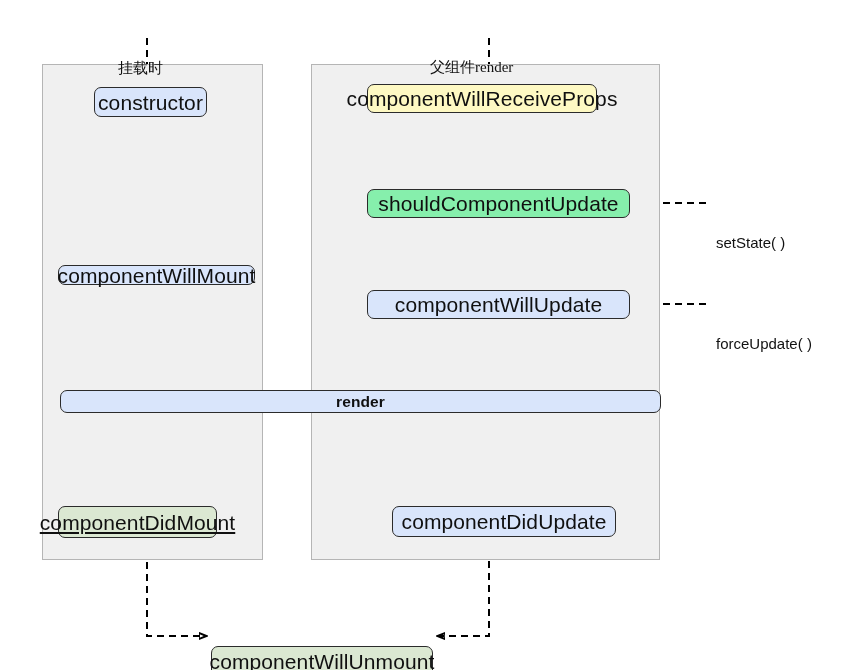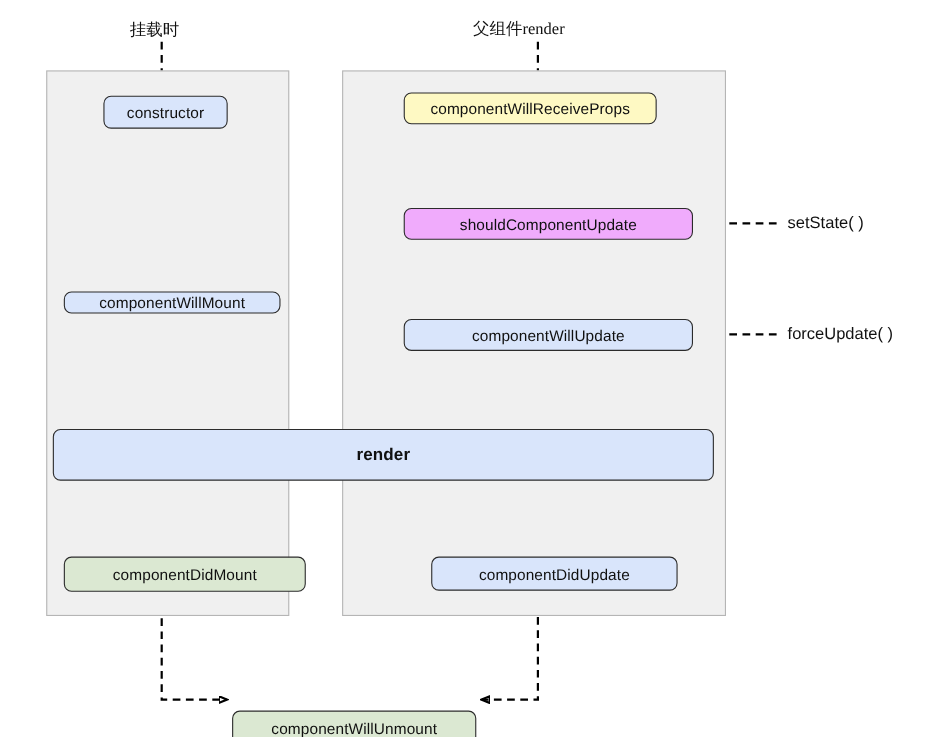--- a/index.html
+++ b/index.html
@@ -28,21 +28,21 @@
   }
   
   .node {
     position: absolute;
     box-sizing: border-box;
     border: 1.3px solid #2b2b2b;
     border-radius: 7px;
     display: flex;
     align-items: center;
     justify-content: center;
-    font-size: 14px;
+    font-size: 21px;
     color: #101010;
     letter-spacing: 0.1px;
     white-space: nowrap;
     line-height: 1;
   }
   .node.blue {
     background: #d9e5fb;
     border-color: #2c2c2c;
   }
   .node.green {
@@ -53,20 +53,21 @@
     font-weight: bold;
     font-size: 15.5px;
   }
   
   .caption {
     position: absolute;
     font-size: 15px;
     color: #111111;
     white-space: nowrap;
     line-height: 1;
+    margin-top: 40px;
   }
   
   #wires {
     position: absolute;
     left: 0;
     top: 0;
     width: 841px;
     height: 670px;
     pointer-events: none;
   }
@@ -121,30 +122,30 @@
   <div class="panel" style="left: 42px; top: 64px; width: 221px; height: 496px; background: rgb(240, 240, 240); border-color: rgb(181, 181, 181);"></div>
   <div class="panel" style="left: 311px; top: 64px; width: 349px; height: 496px; background: rgb(240, 240, 240); border-color: rgb(181, 181, 181);"></div>
 
   <div class="caption" style="left:118px; top:20px;">挂载时</div>
   <div class="caption" style="left:430px; top:20px;font-family:Liberation Serif, serif;">父组件render</div>
 
   <div class="node blue" style="left: 94px; top: 87px; width: 113px; height: 30px; background: rgb(217, 229, 251); border-color: rgb(43, 43, 43);">constructor</div>
 
   <div class="node blue" style="left: 58px; top: 241px; width: 197px; height: 20px; background: rgb(217, 229, 251); border-color: rgb(43, 43, 43); margin-top: 24px;">componentWillMount</div>
 
-  <div class="node green" style="left: 58px; top: 506px; width: 220px; height: 32px; background: rgb(219, 232, 210); border-color: rgb(43, 43, 43);">componentDidMount</div>
+  <div class="node green" style="left: 58px; top: 506px; width: 159px; height: 32px; background: rgb(219, 232, 210); border-color: rgb(43, 43, 43); text-decoration: underline;">componentDidMount</div>
 
   <div class="node blue" style="left: 367px; top: 84px; width: 230px; height: 29px; background: #fef9c3; border-color: rgb(43, 43, 43);">componentWillReceiveProps</div>
 
-  <div class="node blue" style="left: 367px; top: 189px; width: 263px; height: 29px; background: #f0abfc; border-color: rgb(43, 43, 43);">shouldComponentUpdate</div>
+  <div class="node blue" style="left: 367px; top: 189px; width: 263px; height: 29px; background: #86efac; border-color: rgb(43, 43, 43);">shouldComponentUpdate</div>
 
   <div class="node blue" style="left: 367px; top: 290px; width: 263px; height: 29px; background: rgb(217, 229, 251); border-color: rgb(43, 43, 43);">componentWillUpdate</div>
 
   <div class="node blue" style="left: 392px; top: 506px; width: 224px; height: 31px; background: rgb(217, 229, 251); border-color: rgb(43, 43, 43);">componentDidUpdate</div>
 
-  <div class="node blue wide" style="left: 48px; top: 390px; width: 601px; height: 47px; background: rgb(217, 229, 251); border-color: rgb(43, 43, 43);">render</div>
+  <div class="node blue wide" style="left: 60px; top: 390px; width: 601px; height: 23px; background: rgb(217, 229, 251); border-color: rgb(43, 43, 43);">render</div>
 
   <div class="node green" style="left: 211px; top: 646px; width: 222px; height: 31px; background: rgb(219, 232, 210); border-color: rgb(43, 43, 43);">componentWillUnmount</div>
 
   <div class="caption" style="left:716px; top:195px;">setState( )</div>
   <div class="caption" style="left:716px; top:296px;">forceUpdate( )</div>
 
 </div>
 
 </body></html>

